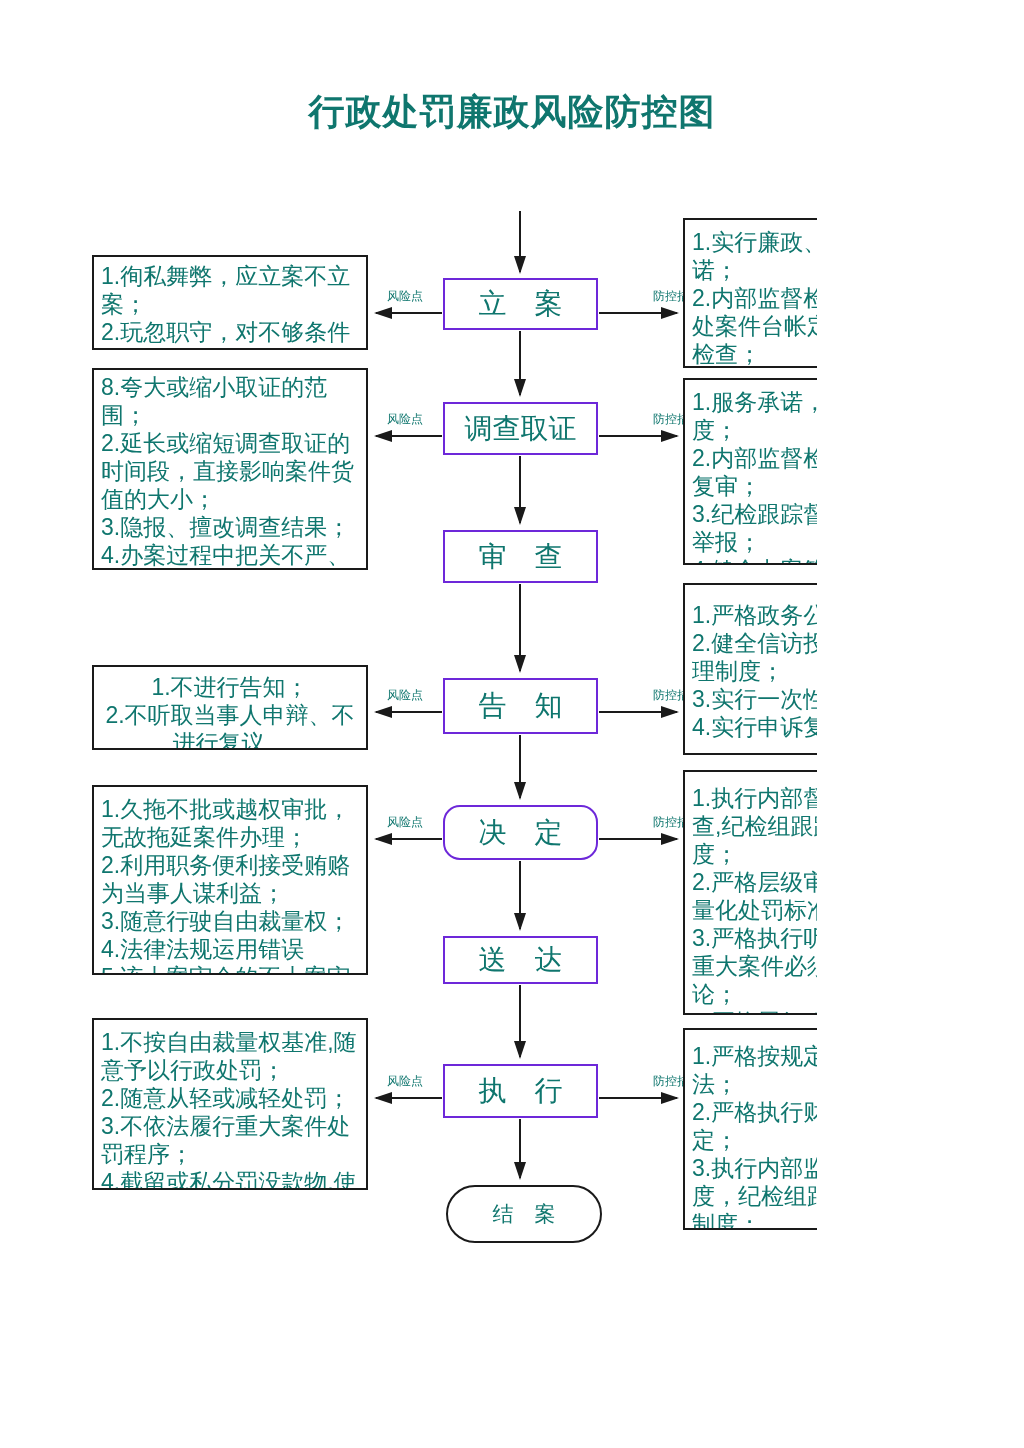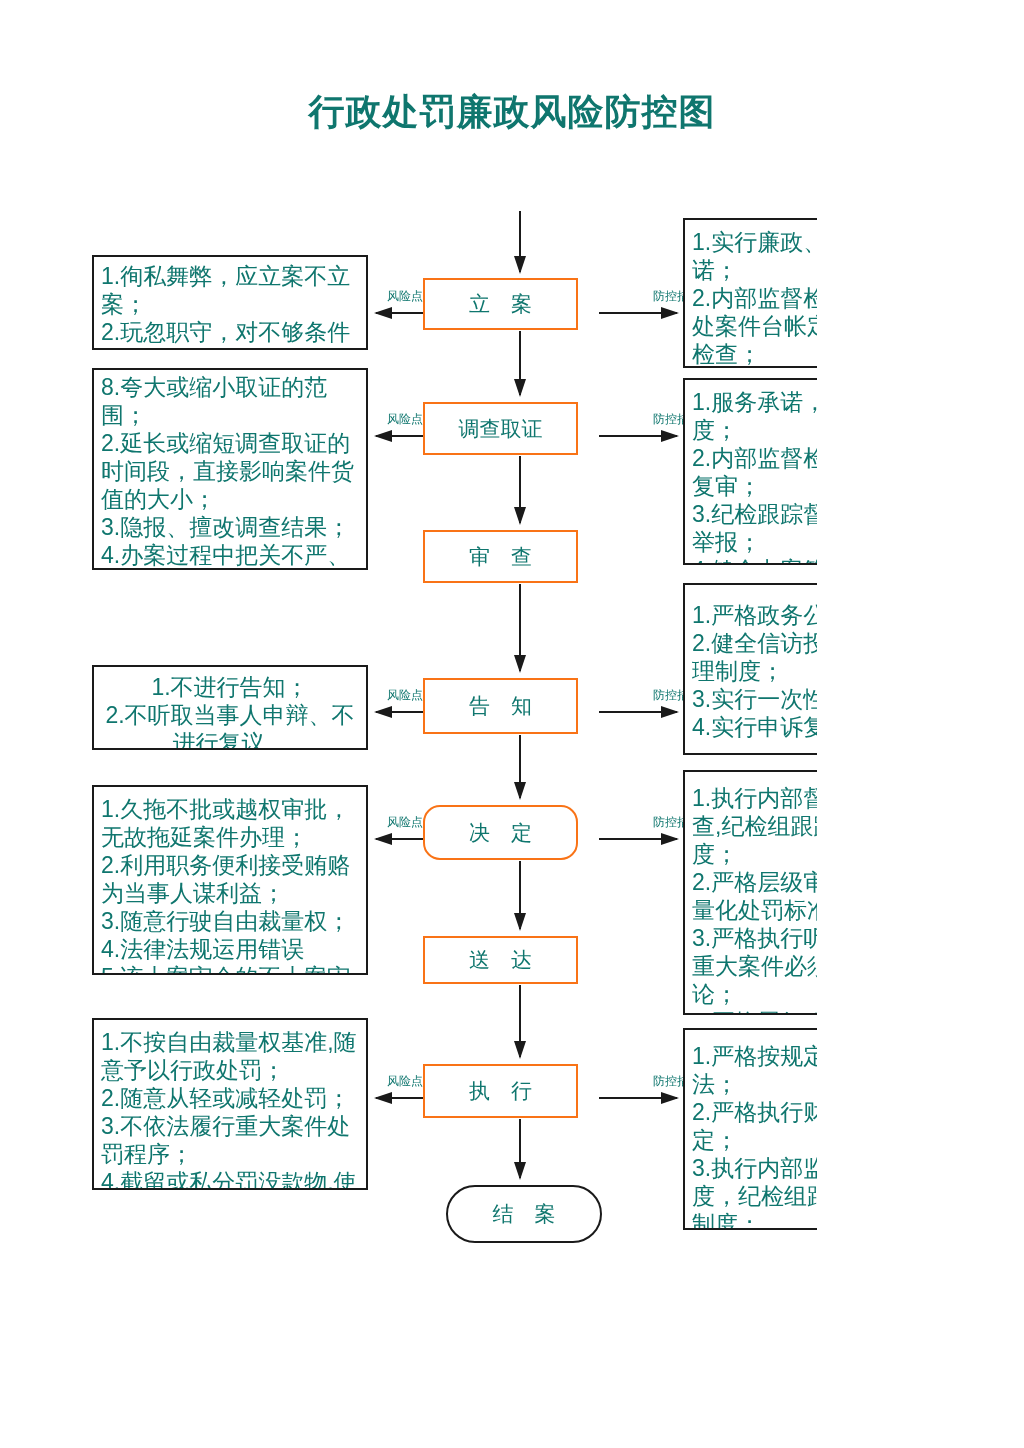--- a/index.html
+++ b/index.html
@@ -34,27 +34,27 @@
     border-radius: 30px;
     display: flex;
     align-items: center;
     justify-content: center;
     font-size: 17px;
     background: #ffffff;
     box-sizing: border-box;
   }
   .step {
     position: absolute;
-    left: 423px;
+    left: 443px;
     width: 155px;
-    border: 2px solid #f97316;
+    border: 2px solid #6d28d9;
     display: flex;
     align-items: center;
     justify-content: center;
-    font-size: 21px;
+    font-size: 28px;
     background: #ffffff;
     box-sizing: border-box;
   }
   .textbox {
     position: absolute;
     border: 2px solid #1a1a1a;
     box-sizing: border-box;
     padding: 3px 7px;
     font-size: 23px;
     line-height: 1.22;

